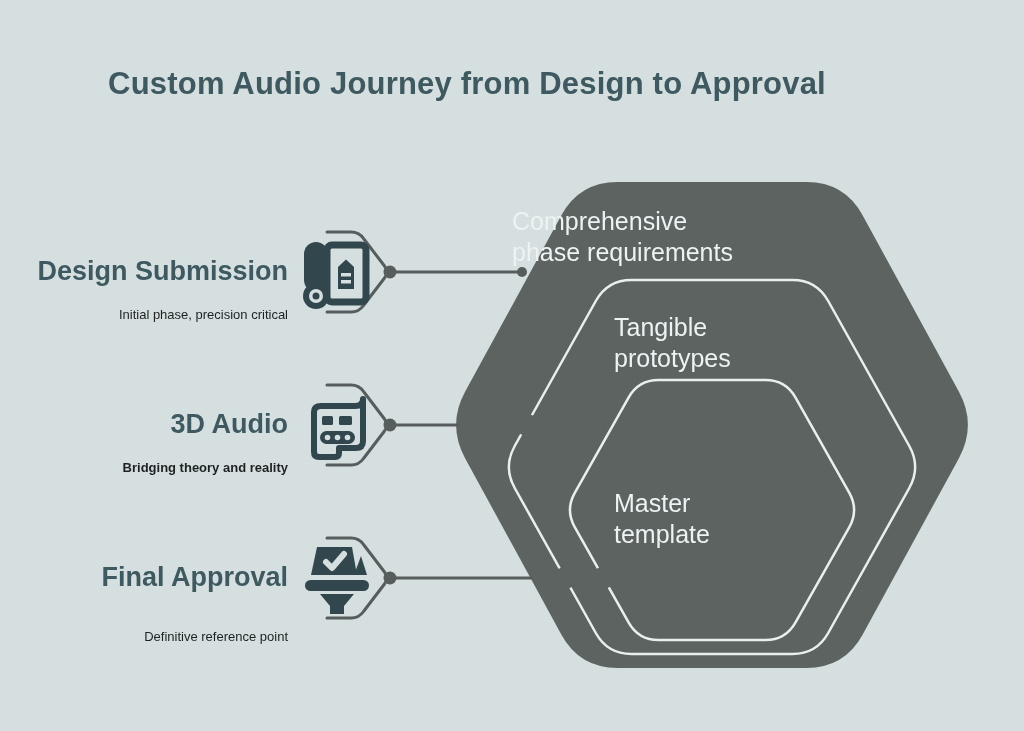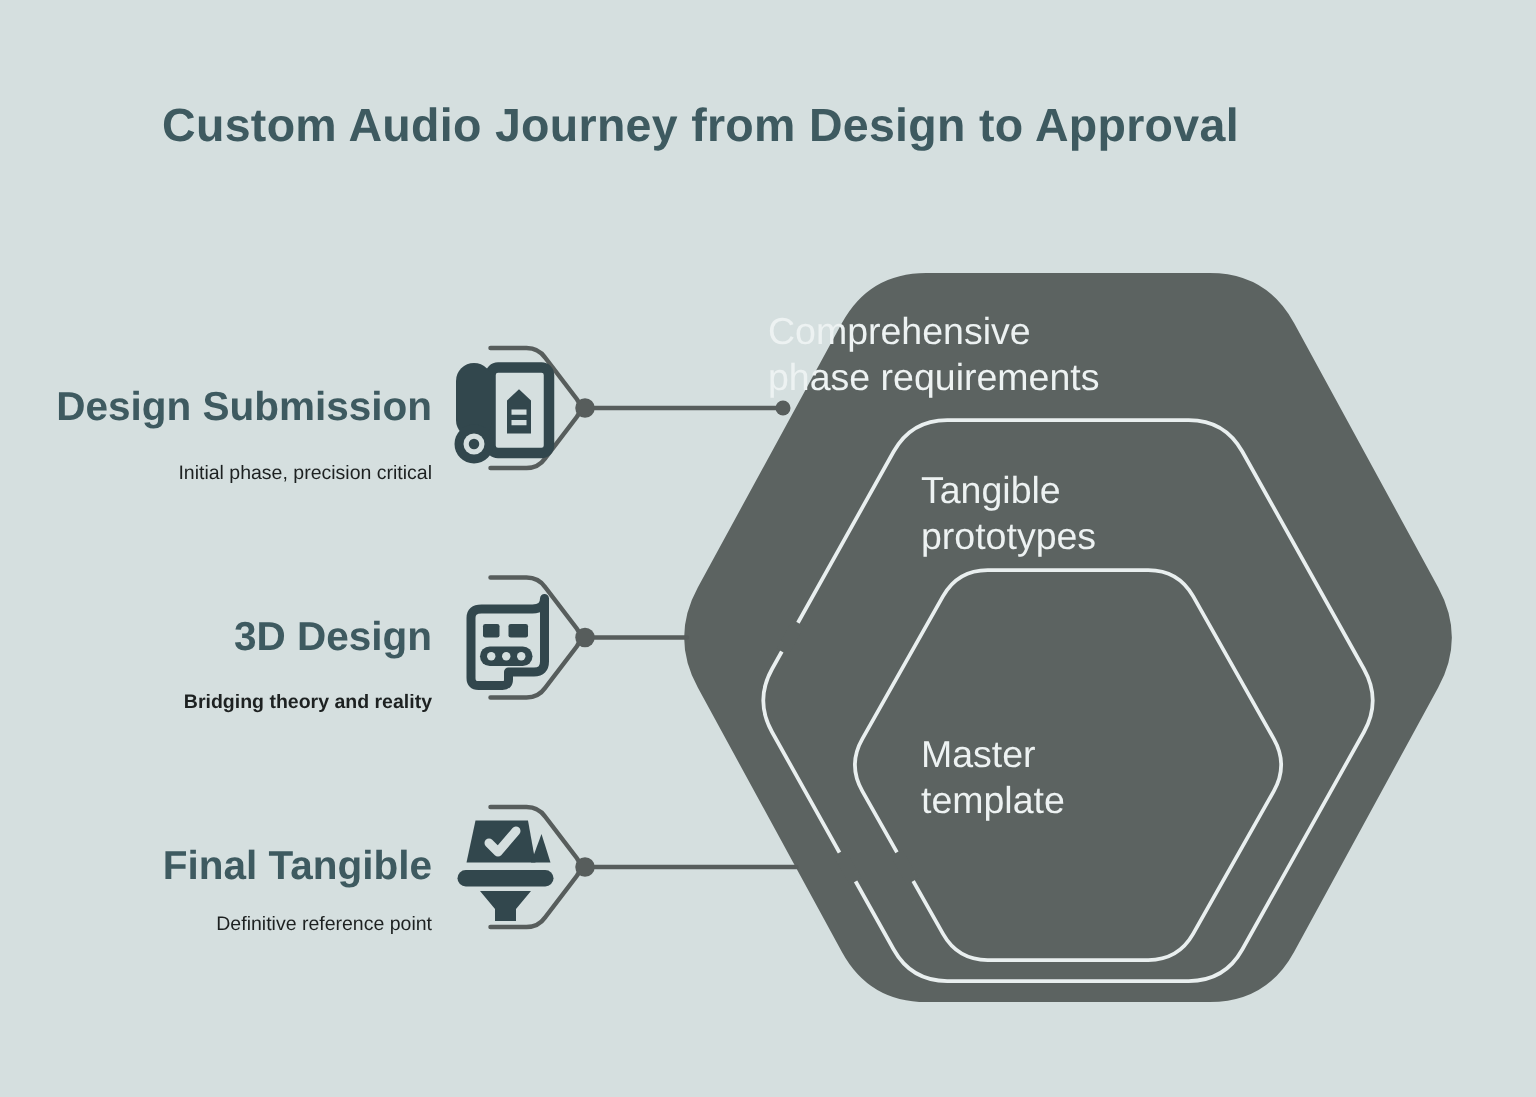--- a/index.html
+++ b/index.html
@@ -29,21 +29,21 @@
   .hex-label span { display:block; }
   #hex-label-outer  { left:512px; width:400px; top:206px; }
   #hex-label-middle { left:614px; width:200px; top:312px; }
   #hex-label-inner  { left:614px; width:200px; top:488px; }
   .step-icon { position:absolute; }
   #icon-1 { left:296px; top:236px; }
   #icon-2 { left:301px; top:391px; }
   #icon-3 { left:301px; top:541px; }
   #step-1-heading { top:256px; }  #step-1-subtitle { top:307px; }
   #step-2-heading { top:409px; }  #step-2-subtitle { top:460px;font-weight:bold; }
-  #step-3-heading { top:562px; }  #step-3-subtitle { top:608px; }
+  #step-3-heading { top:562px; }  #step-3-subtitle { top:629px; }
 </style>
 </head>
 <body>
 
 <div class="stage">
 
   <svg class="diagram-svg" width="1024" height="731" viewBox="0 0 1024 731">
 
     <path d="M 465.2,391.6 L 561.3,215.4 Q 579.5,182 617.5,182 L 806.5,182
              Q 844.5,182 862.7,215.4 L 958.8,391.6 Q 977,425 958.8,458.4
@@ -96,23 +96,23 @@
     <span>Master</span>
     <span>template</span>
   </div>
   <div class="hex-label" id="hex-label-middle">
     <span>Tangible</span>
     <span>prototypes</span>
   </div>
 
   <div class="step-heading" id="step-1-heading">Design Submission</div>
   <div class="step-subtitle" id="step-1-subtitle">Initial phase, precision critical</div>
-  <div class="step-heading" id="step-2-heading">3D Design</div>
+  <div class="step-heading" id="step-2-heading">3D Audio</div>
   <div class="step-subtitle" id="step-2-subtitle">Bridging theory and reality</div>
-  <div class="step-heading" id="step-3-heading">Final Tangible</div>
+  <div class="step-heading" id="step-3-heading">Final Approval</div>
   <div class="step-subtitle" id="step-3-subtitle">Definitive reference point</div>
 
   <svg class="step-icon" id="icon-1" width="76" height="76" viewBox="0 0 76 76">
     <rect x="31" y="9" width="39" height="57" rx="5" fill="none" stroke-width="7" stroke="#32474d"></rect>
     <g fill="#32474d">
       <path d="M 42,31 L 50,23.5 L 58,31 L 58,53 L 42,53 Z"></path>
       <rect x="8" y="6" width="24" height="50" rx="12"></rect>
       <circle cx="20" cy="60" r="13"></circle>
     </g>
     <circle cx="20" cy="60" r="7" fill="#d5dfdf"></circle>

